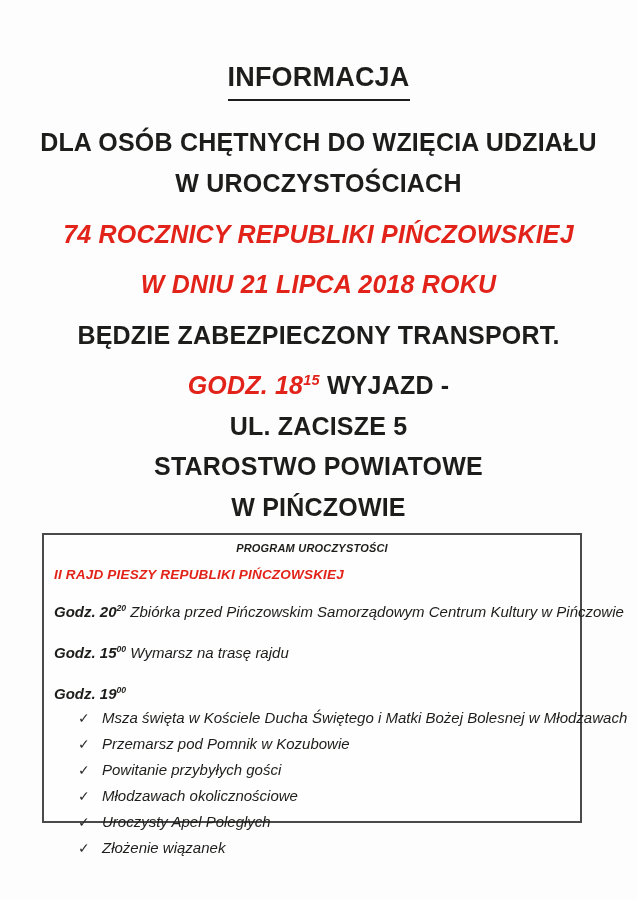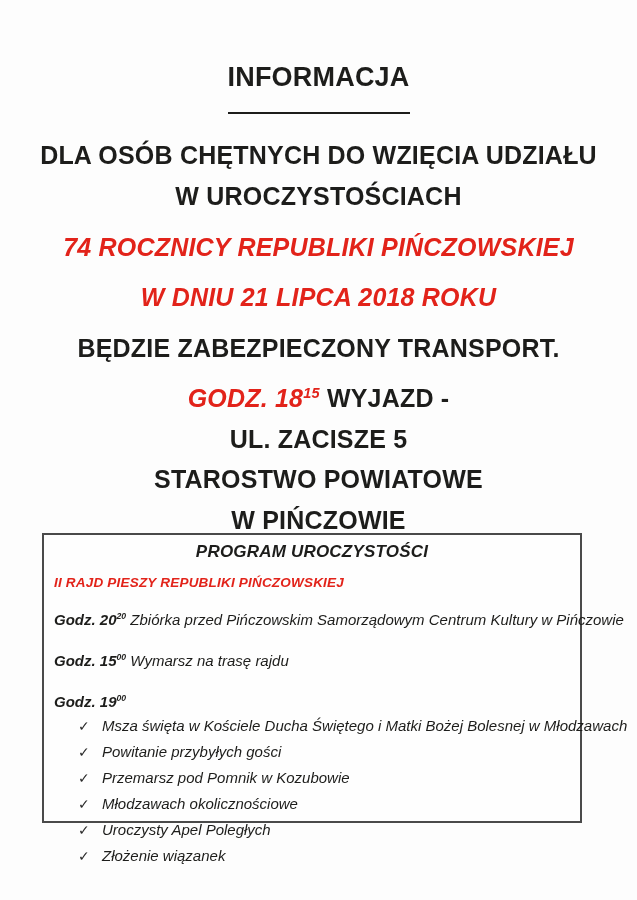--- a/index.html
+++ b/index.html
@@ -23,21 +23,21 @@
     letter-spacing: 0.2px;
     white-space: nowrap;
   }
   .doc-title {
     font-size: 27px;
     margin-bottom: 27px;
   }
   .doc-title .underlined {
     display: inline-block;
     border-bottom: 2px solid #1d1d1b;
-    padding-bottom: 19px;
+    padding-bottom: 6px;
   }
   .mt-line  { margin-top: 12px; }
   .mt-sect  { margin-top: 22px; }
   .mt-sect2 { margin-top: 21px; }
   .red { color: #e2231a; font-style: italic; }
   sup {
     font-size: 58%;
     vertical-align: super;
     line-height: 0;
     font-weight: bold;
@@ -49,21 +49,21 @@
     width: 540px;
     height: 290px;
     border: 2px solid #4a4a4a;
     background: #fefefe;
     padding: 7px 10px 0 10px;
     font-style: italic;
   }
   .program-title {
     text-align: center;
     font-weight: bold;
-    font-size: 17px;
+    font-size: 11px;
     letter-spacing: 0.2px;
   }
   .program-subtitle {
     margin-top: 13px;
     font-weight: bold;
     font-size: 13.5px;
     color: #e2231a;
     letter-spacing: 0.2px;
   }
   .sched {
@@ -121,21 +121,21 @@
     <div class="program-subtitle">II RAJD PIESZY REPUBLIKI PIŃCZOWSKIEJ</div>
 
     <p class="sched"><span class="time">Godz. 20</span><sup>20</sup><span> Zbiórka przed Pińczowskim Samorządowym Centrum Kultury w Pińczowie</span></p>
 
     <p class="sched tight"><span class="time">Godz. 15</span><sup>00</sup><span> Wymarsz na trasę rajdu</span></p>
 
     <p class="sched tight"><span class="time">Godz. 19</span><sup>00</sup><span></span></p>
 
     <ul class="checklist">
       <li><span class="check-mark">✓</span><span>Msza święta w Kościele Ducha Świętego i Matki Bożej Bolesnej w Młodzawach</span></li>
+      <li><span class="check-mark">✓</span><span>Przemarsz pod Pomnik w Kozubowie</span></li>
       <li><span class="check-mark">✓</span><span>Powitanie przybyłych gości</span></li>
-      <li><span class="check-mark">✓</span><span>Przemarsz pod Pomnik w Kozubowie</span></li>
       <li><span class="check-mark">✓</span><span>Młodzawach okolicznościowe</span></li>
       <li><span class="check-mark">✓</span><span>Uroczysty Apel Poległych</span></li>
       <li><span class="check-mark">✓</span><span>Złożenie wiązanek</span></li>
     </ul>
   </div>
 
 </div>
 
 </body></html>

